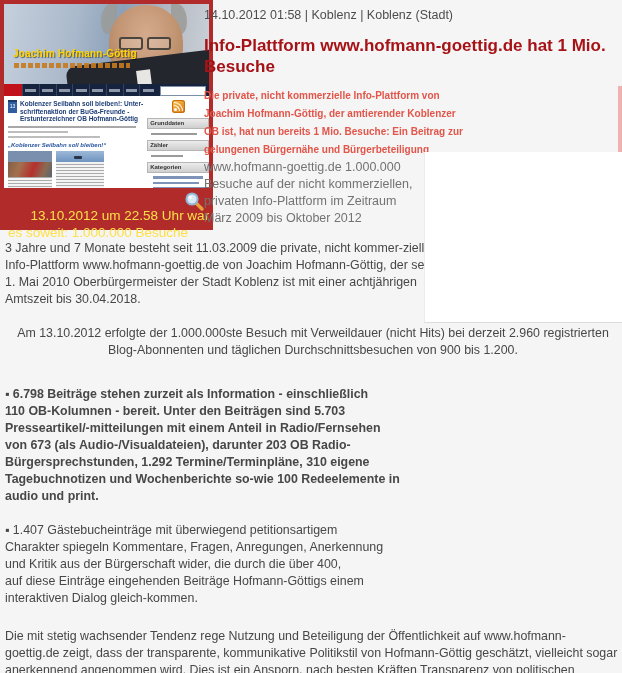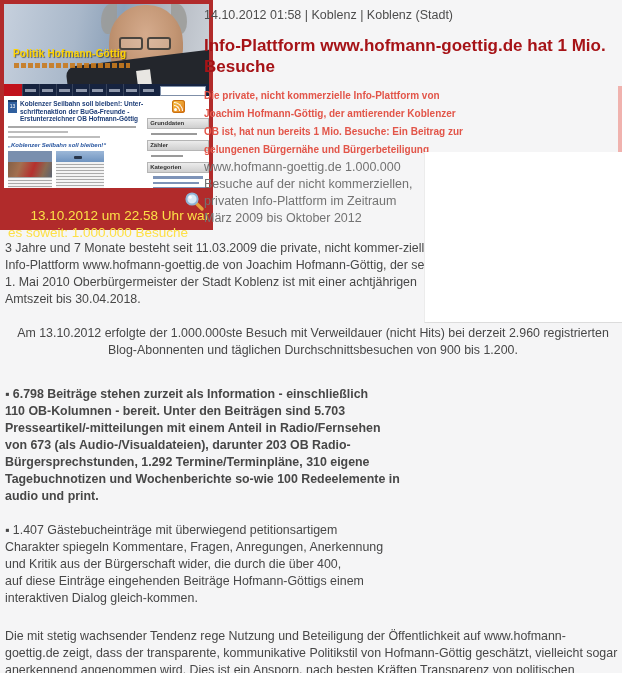--- a/index.html
+++ b/index.html
@@ -96,21 +96,21 @@
       <div class="banner">
         <div class="hair l"></div>
         <div class="hair r"></div>
         <div class="face"></div>
         <div class="glasses">
           <span class="lens"></span>
           <span class="lens"></span>
         </div>
         <div class="suit"></div>
         <div class="shirt"></div>
-        <div class="banner-title">Politik Hofmann-Göttig</div>
+        <div class="banner-title">Joachim Hofmann-Göttig</div>
         <div class="banner-subtitle"></div>
       </div>
       <div class="nav">
         <div class="nav-home"></div>
         <div class="nav-item">
             <i></i>
           </div>
         <div class="nav-item">
             <i></i>
           </div>

